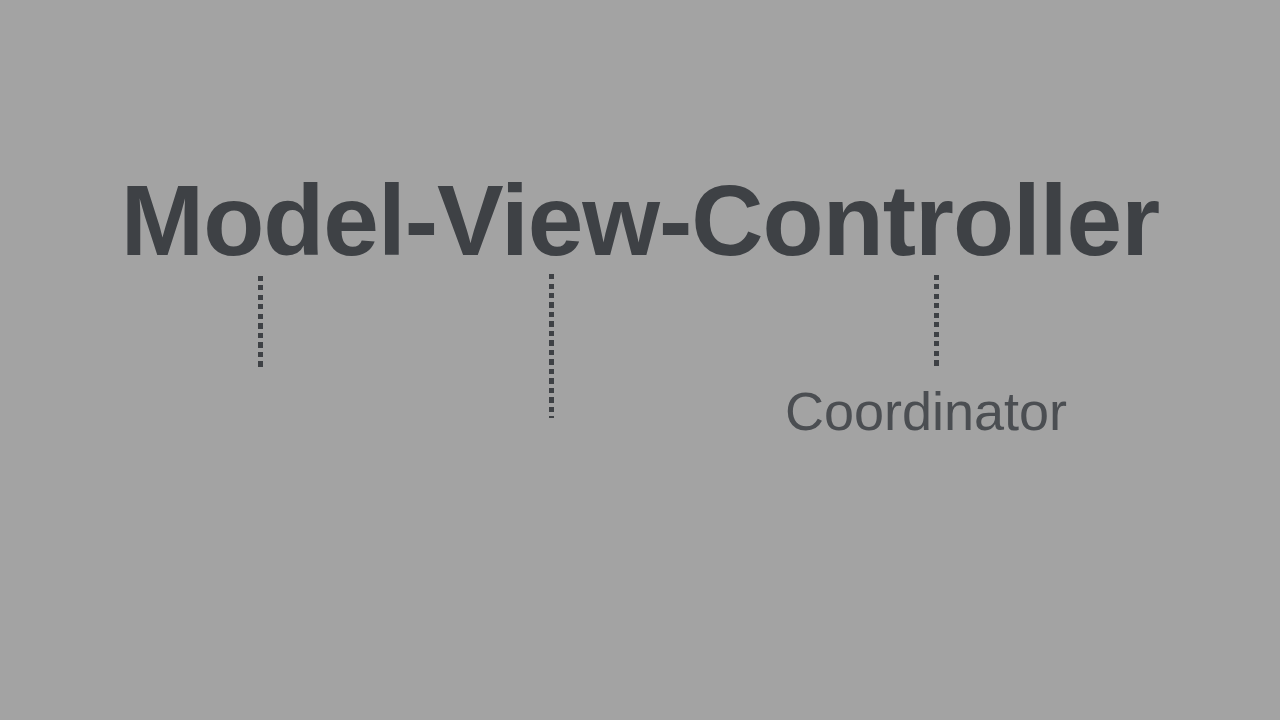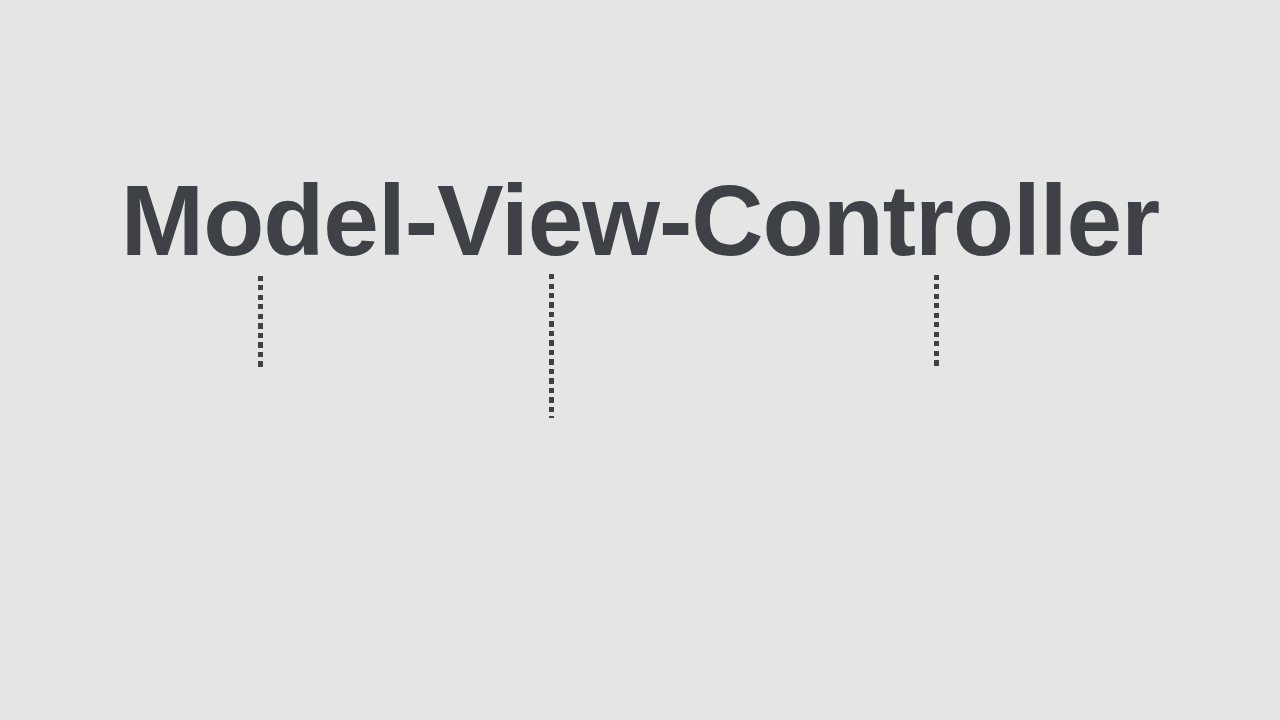--- a/index.html
+++ b/index.html
@@ -3,21 +3,21 @@
 <meta charset="utf-8">
 <style>
   html, body {
     margin: 0;
     padding: 0;
   }
   .stage {
     position: relative;
     width: 1280px;
     height: 720px;
-    background: #e5e5e5;
+    background: #a3a3a3;
     overflow: hidden;
     font-family: "Liberation Sans", "DejaVu Sans", sans-serif;
   }
   .title {
     position: absolute;
     left: 0;
     top: 170px;
     width: 100%;
     text-align: center;
     font-size: 100px;
@@ -63,14 +63,15 @@
   <div class="title">Model-View-Controller</div>
 
   <div class="connector model"></div>
 
   <div class="connector view"></div>
 
   <div class="connector controller"></div>
 
 
 
+  <div class="meaning-label controller">Coordinator</div>
 
 </div>
 
 </body></html>

